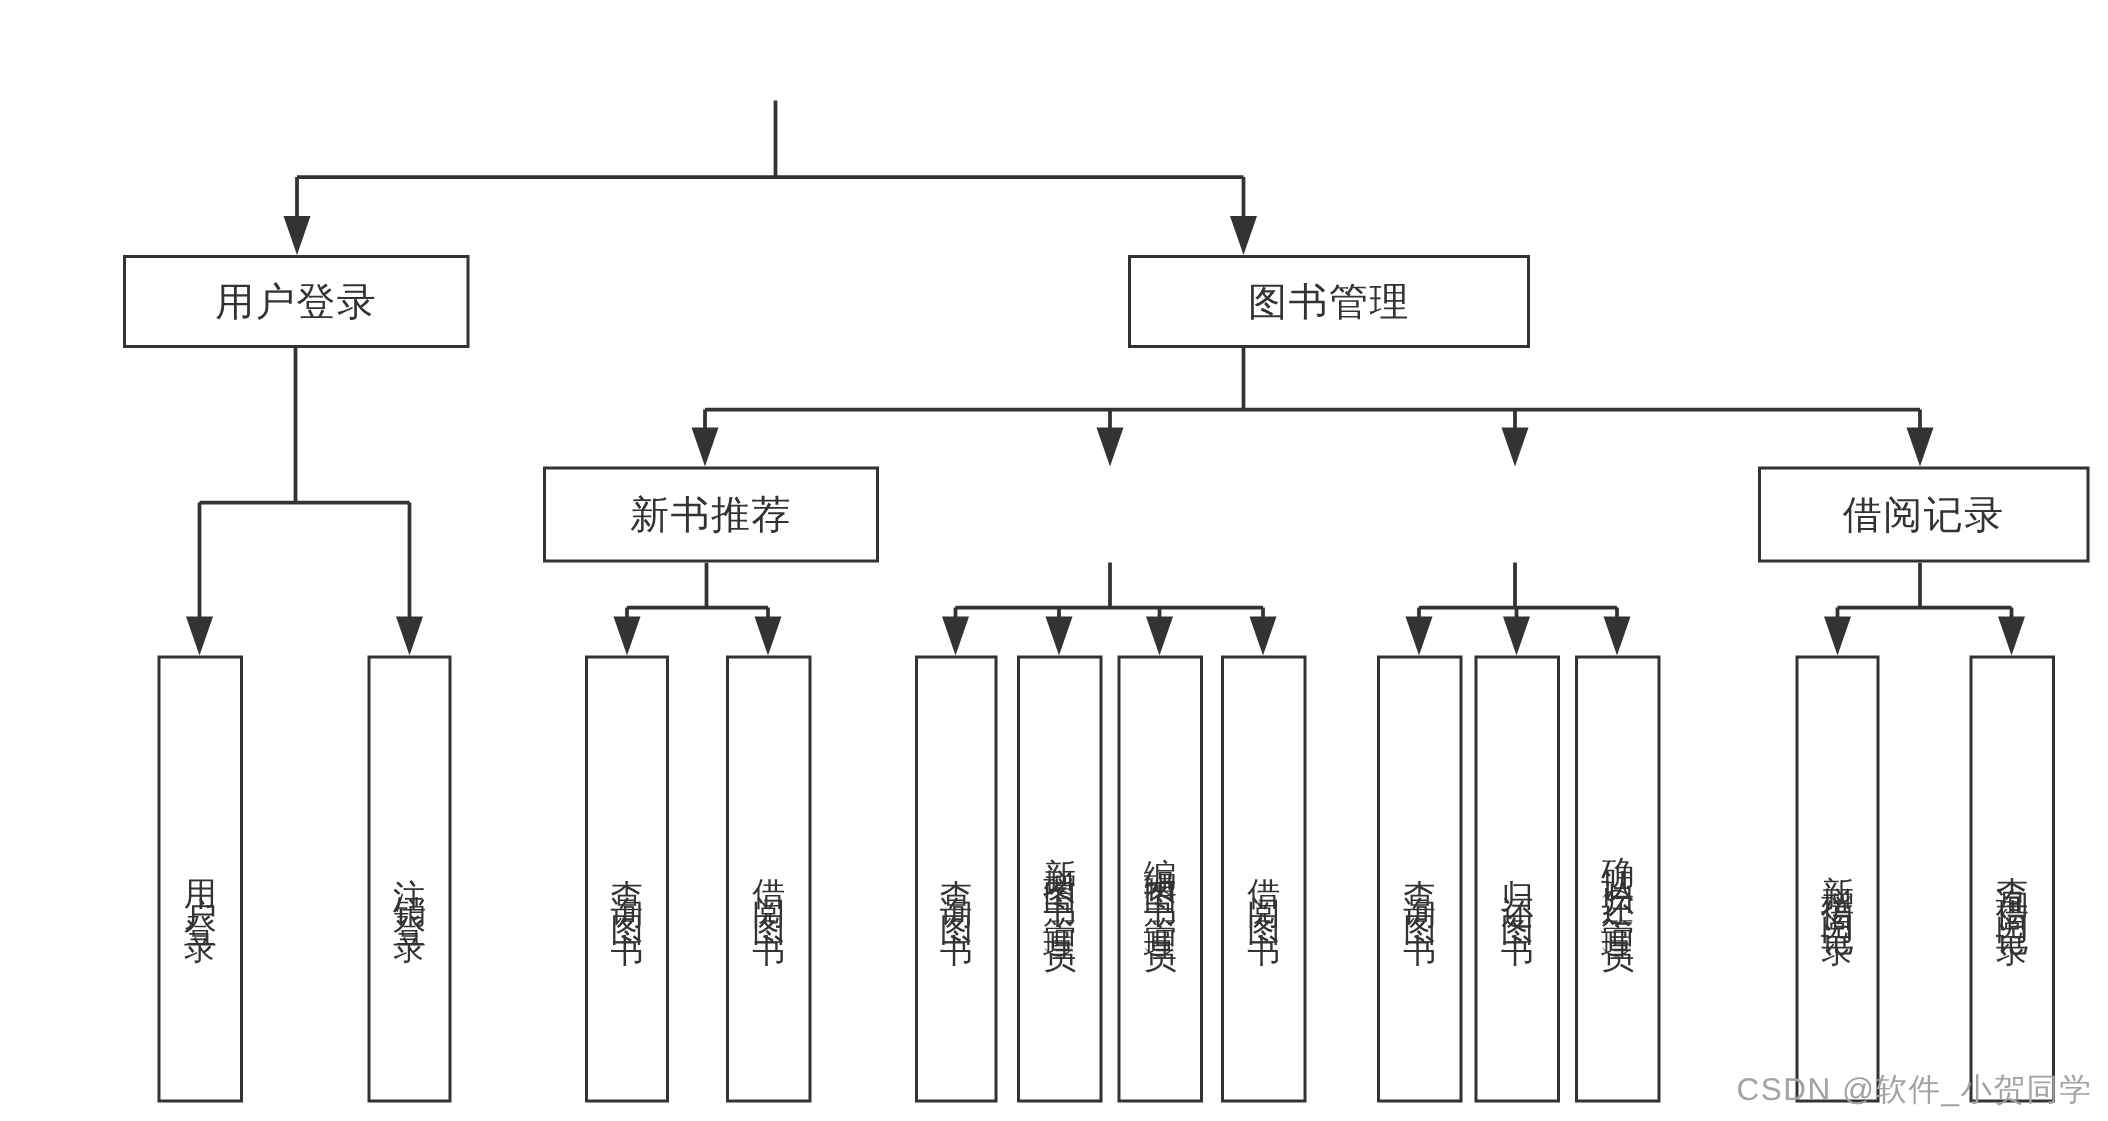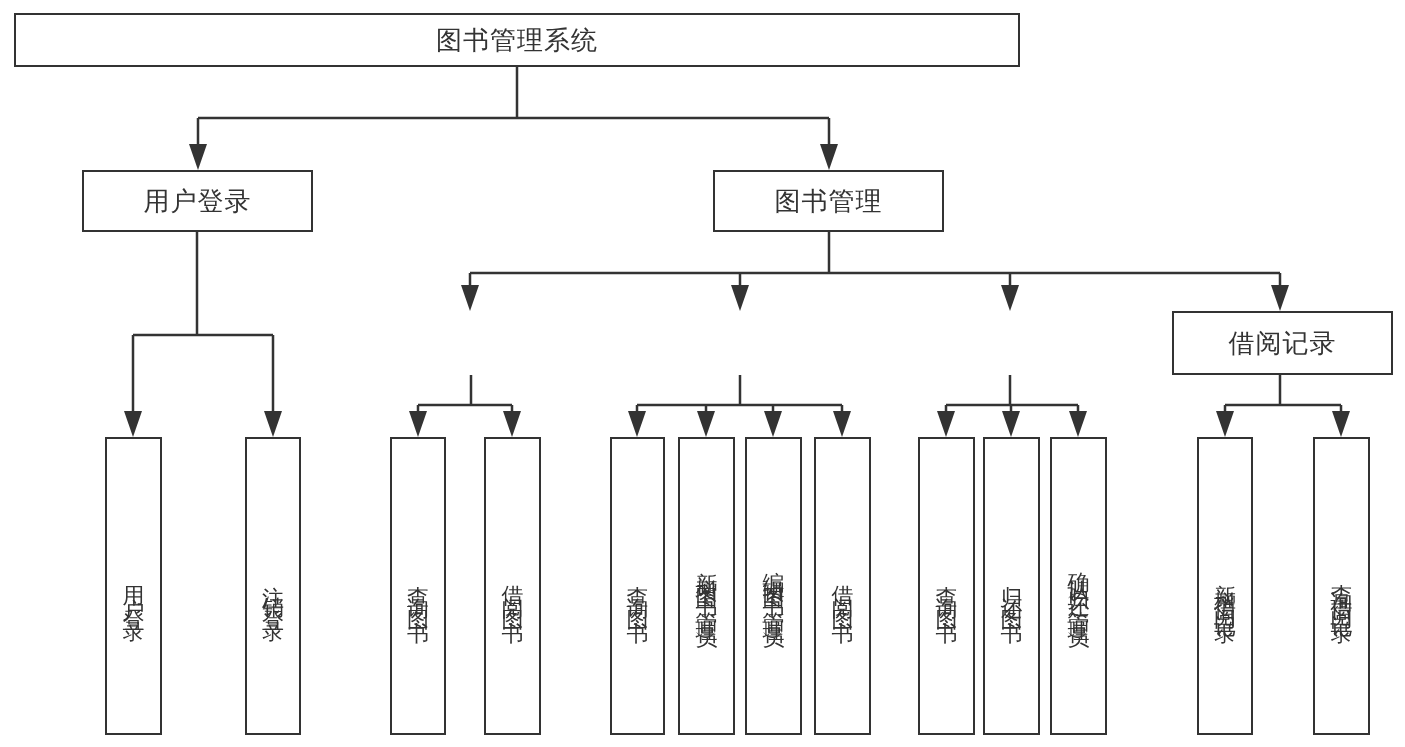--- a/index.html
+++ b/index.html
@@ -89,31 +89,31 @@
       <polygon points="1069,411 1087,411 1078,437"></polygon>
     </g>
 
     <g>
       <path d="M1280,375 V405 M1225,405 H1341 M1225,405 V415 M1341,405 V415"></path>
       <polygon points="1216,411 1234,411 1225,437"></polygon>
       <polygon points="1332,411 1350,411 1341,437"></polygon>
     </g>
   </svg>
 
-  <div class="node h" style="left:14px;top:13px;width:1006px;height:54px">
-    <span class="label">图书管理系统</span>
-  </div>
 
   <div class="node h" style="left:82px;top:170px;width:231px;height:62px">
     <span class="label">用户登录</span>
   </div>
-  <div class="node h" style="left:713px;top:170px;width:231px;height:62px">
+  <div class="node h" style="left:752px;top:170px;width:268px;height:62px">
     <span class="label">图书管理</span>
   </div>
 
+  <div class="node h" style="left:362px;top:311px;width:224px;height:64px">
+    <span class="label">新书推荐</span>
+  </div>
   <div class="node h" style="left:1172px;top:311px;width:221px;height:64px">
     <span class="label">借阅记录</span>
   </div>
 
   <div class="node v" style="left:105px;top:437px;width:57px;height:298px">
     <span class="label sp-wide">用户登录</span>
   </div>
   <div class="node v" style="left:245px;top:437px;width:56px;height:298px">
     <span class="label sp-wide">注销登录</span>
   </div>
@@ -148,13 +148,14 @@
     <span class="label sp-tight">确认归还（管理员）</span>
   </div>
 
   <div class="node v" style="left:1197px;top:437px;width:56px;height:298px">
     <span class="label sp-tight">新增借阅记录</span>
   </div>
   <div class="node v" style="left:1313px;top:437px;width:57px;height:298px">
     <span class="label sp-tight">查询借阅记录</span>
   </div>
 
+  <div id="watermark">CSDN @软件_小贺同学</div>
 </div>
 
 </body></html>

